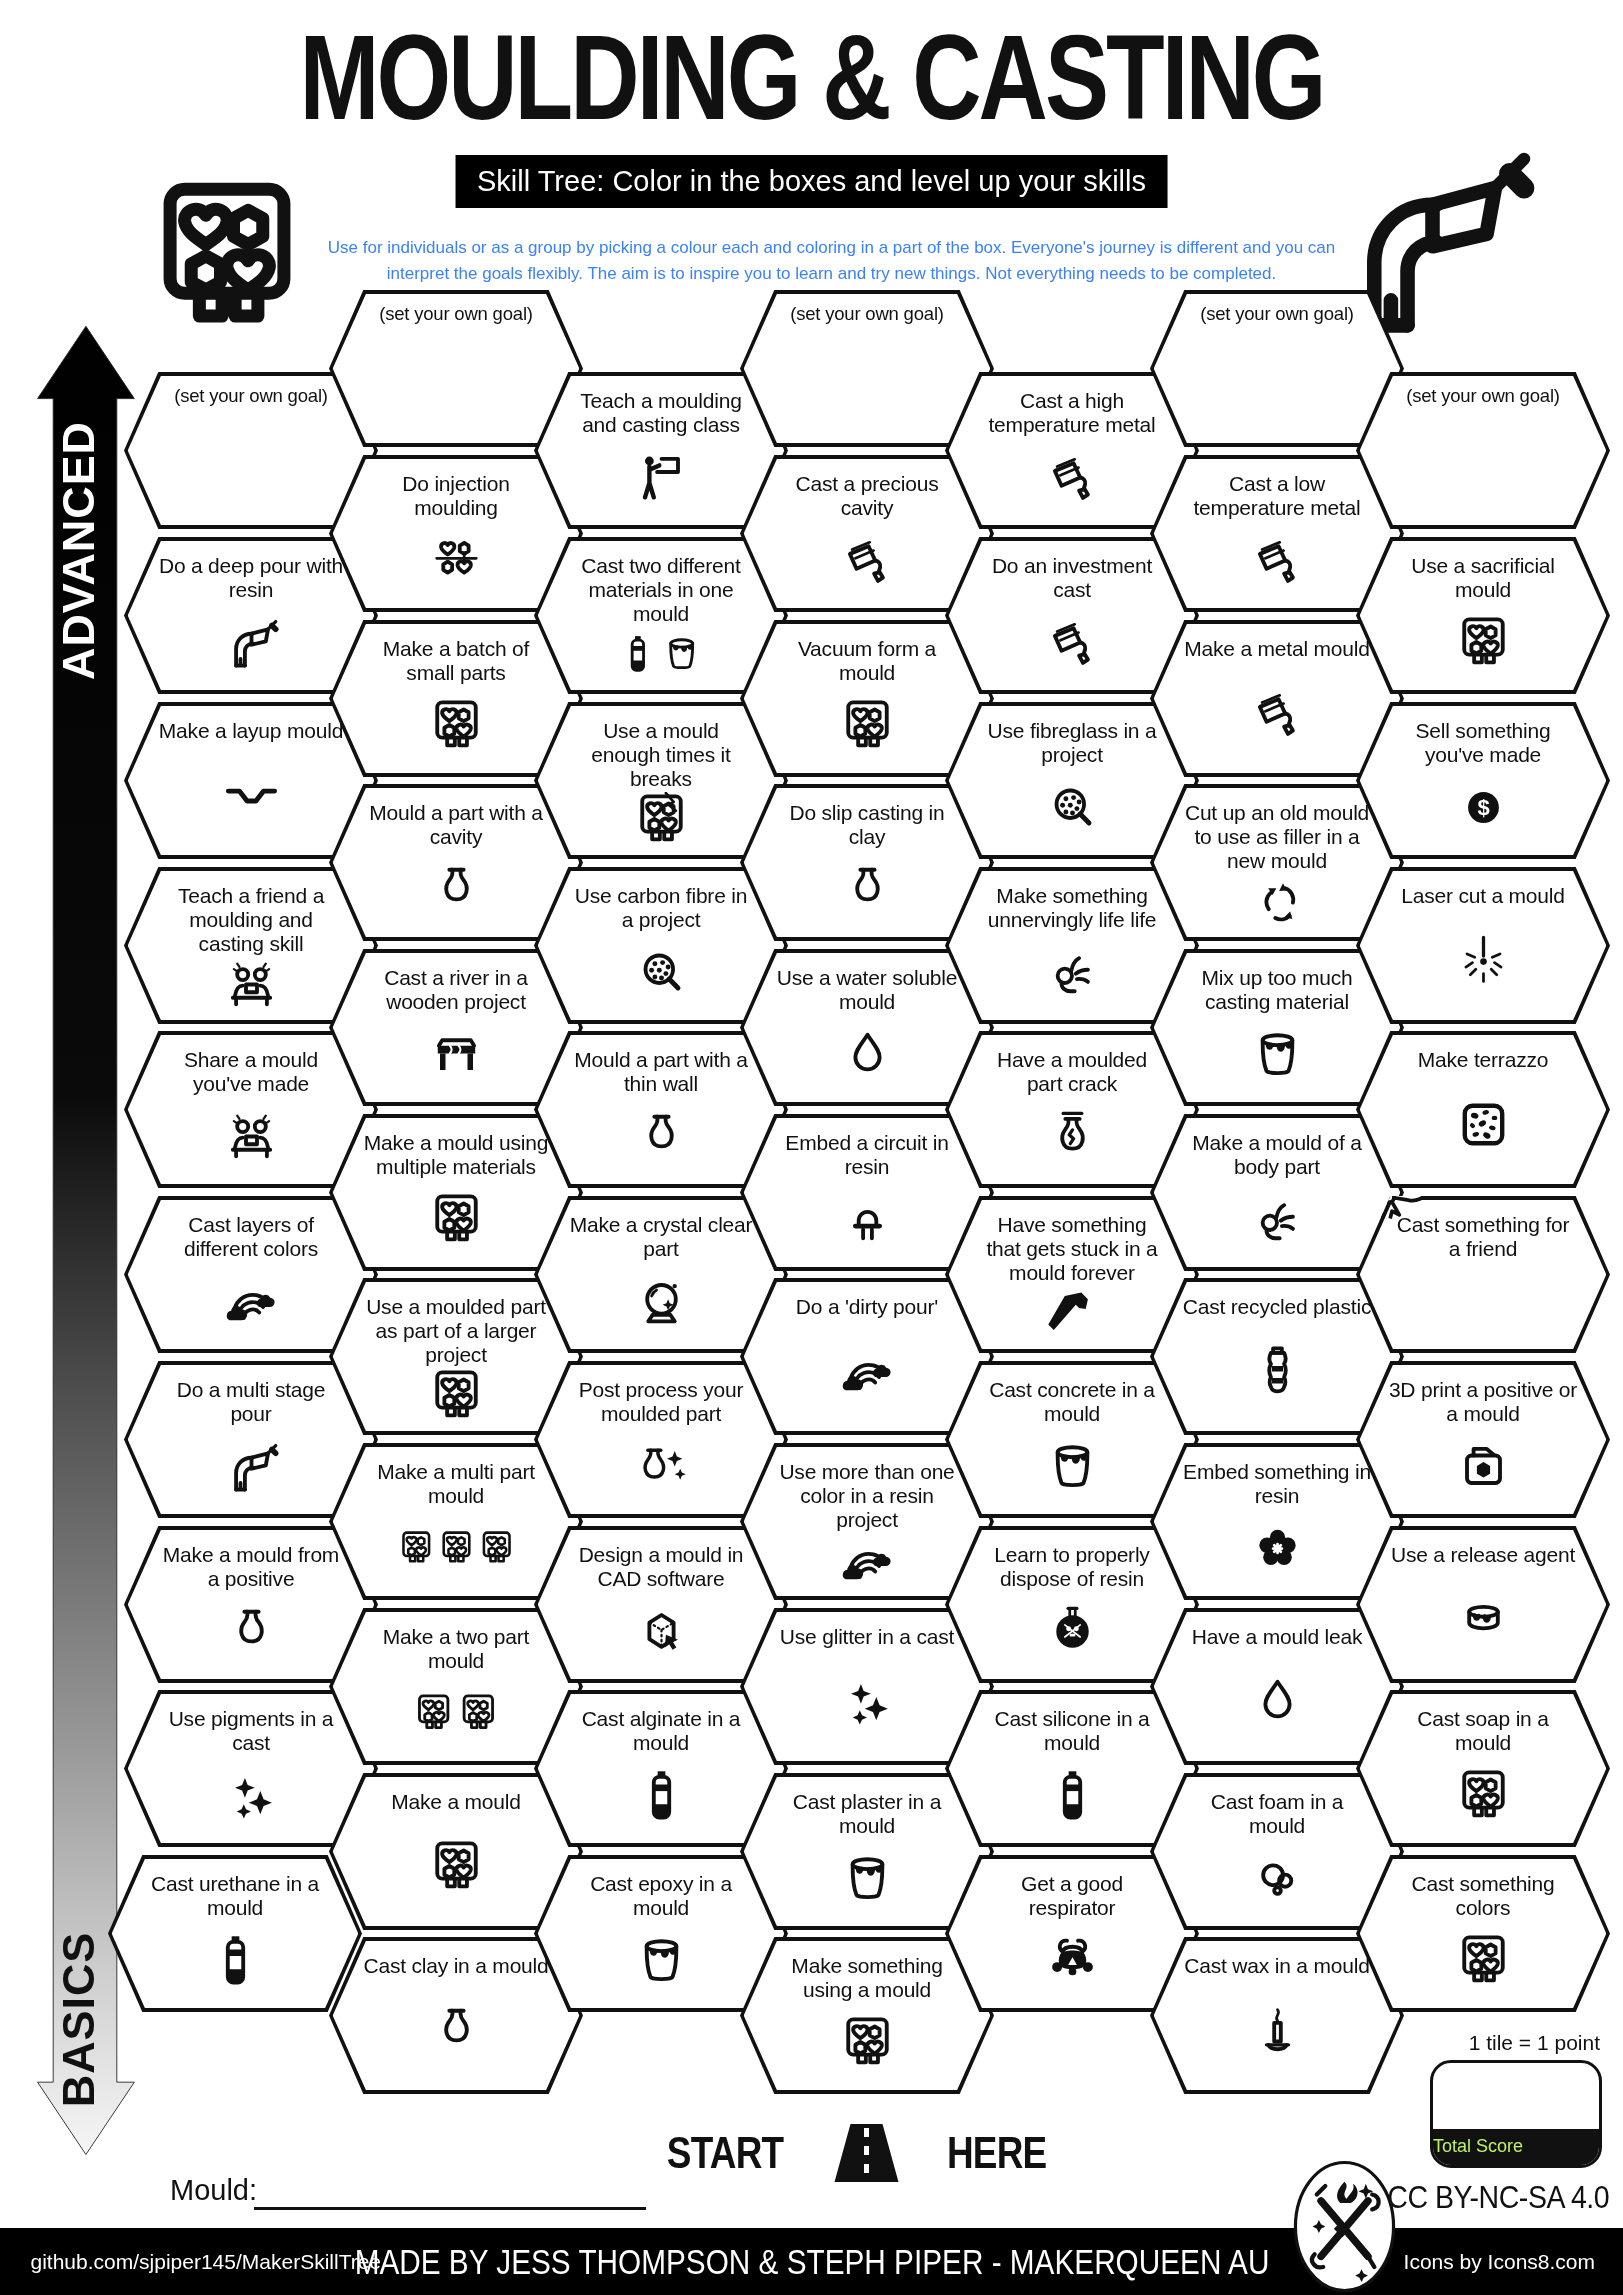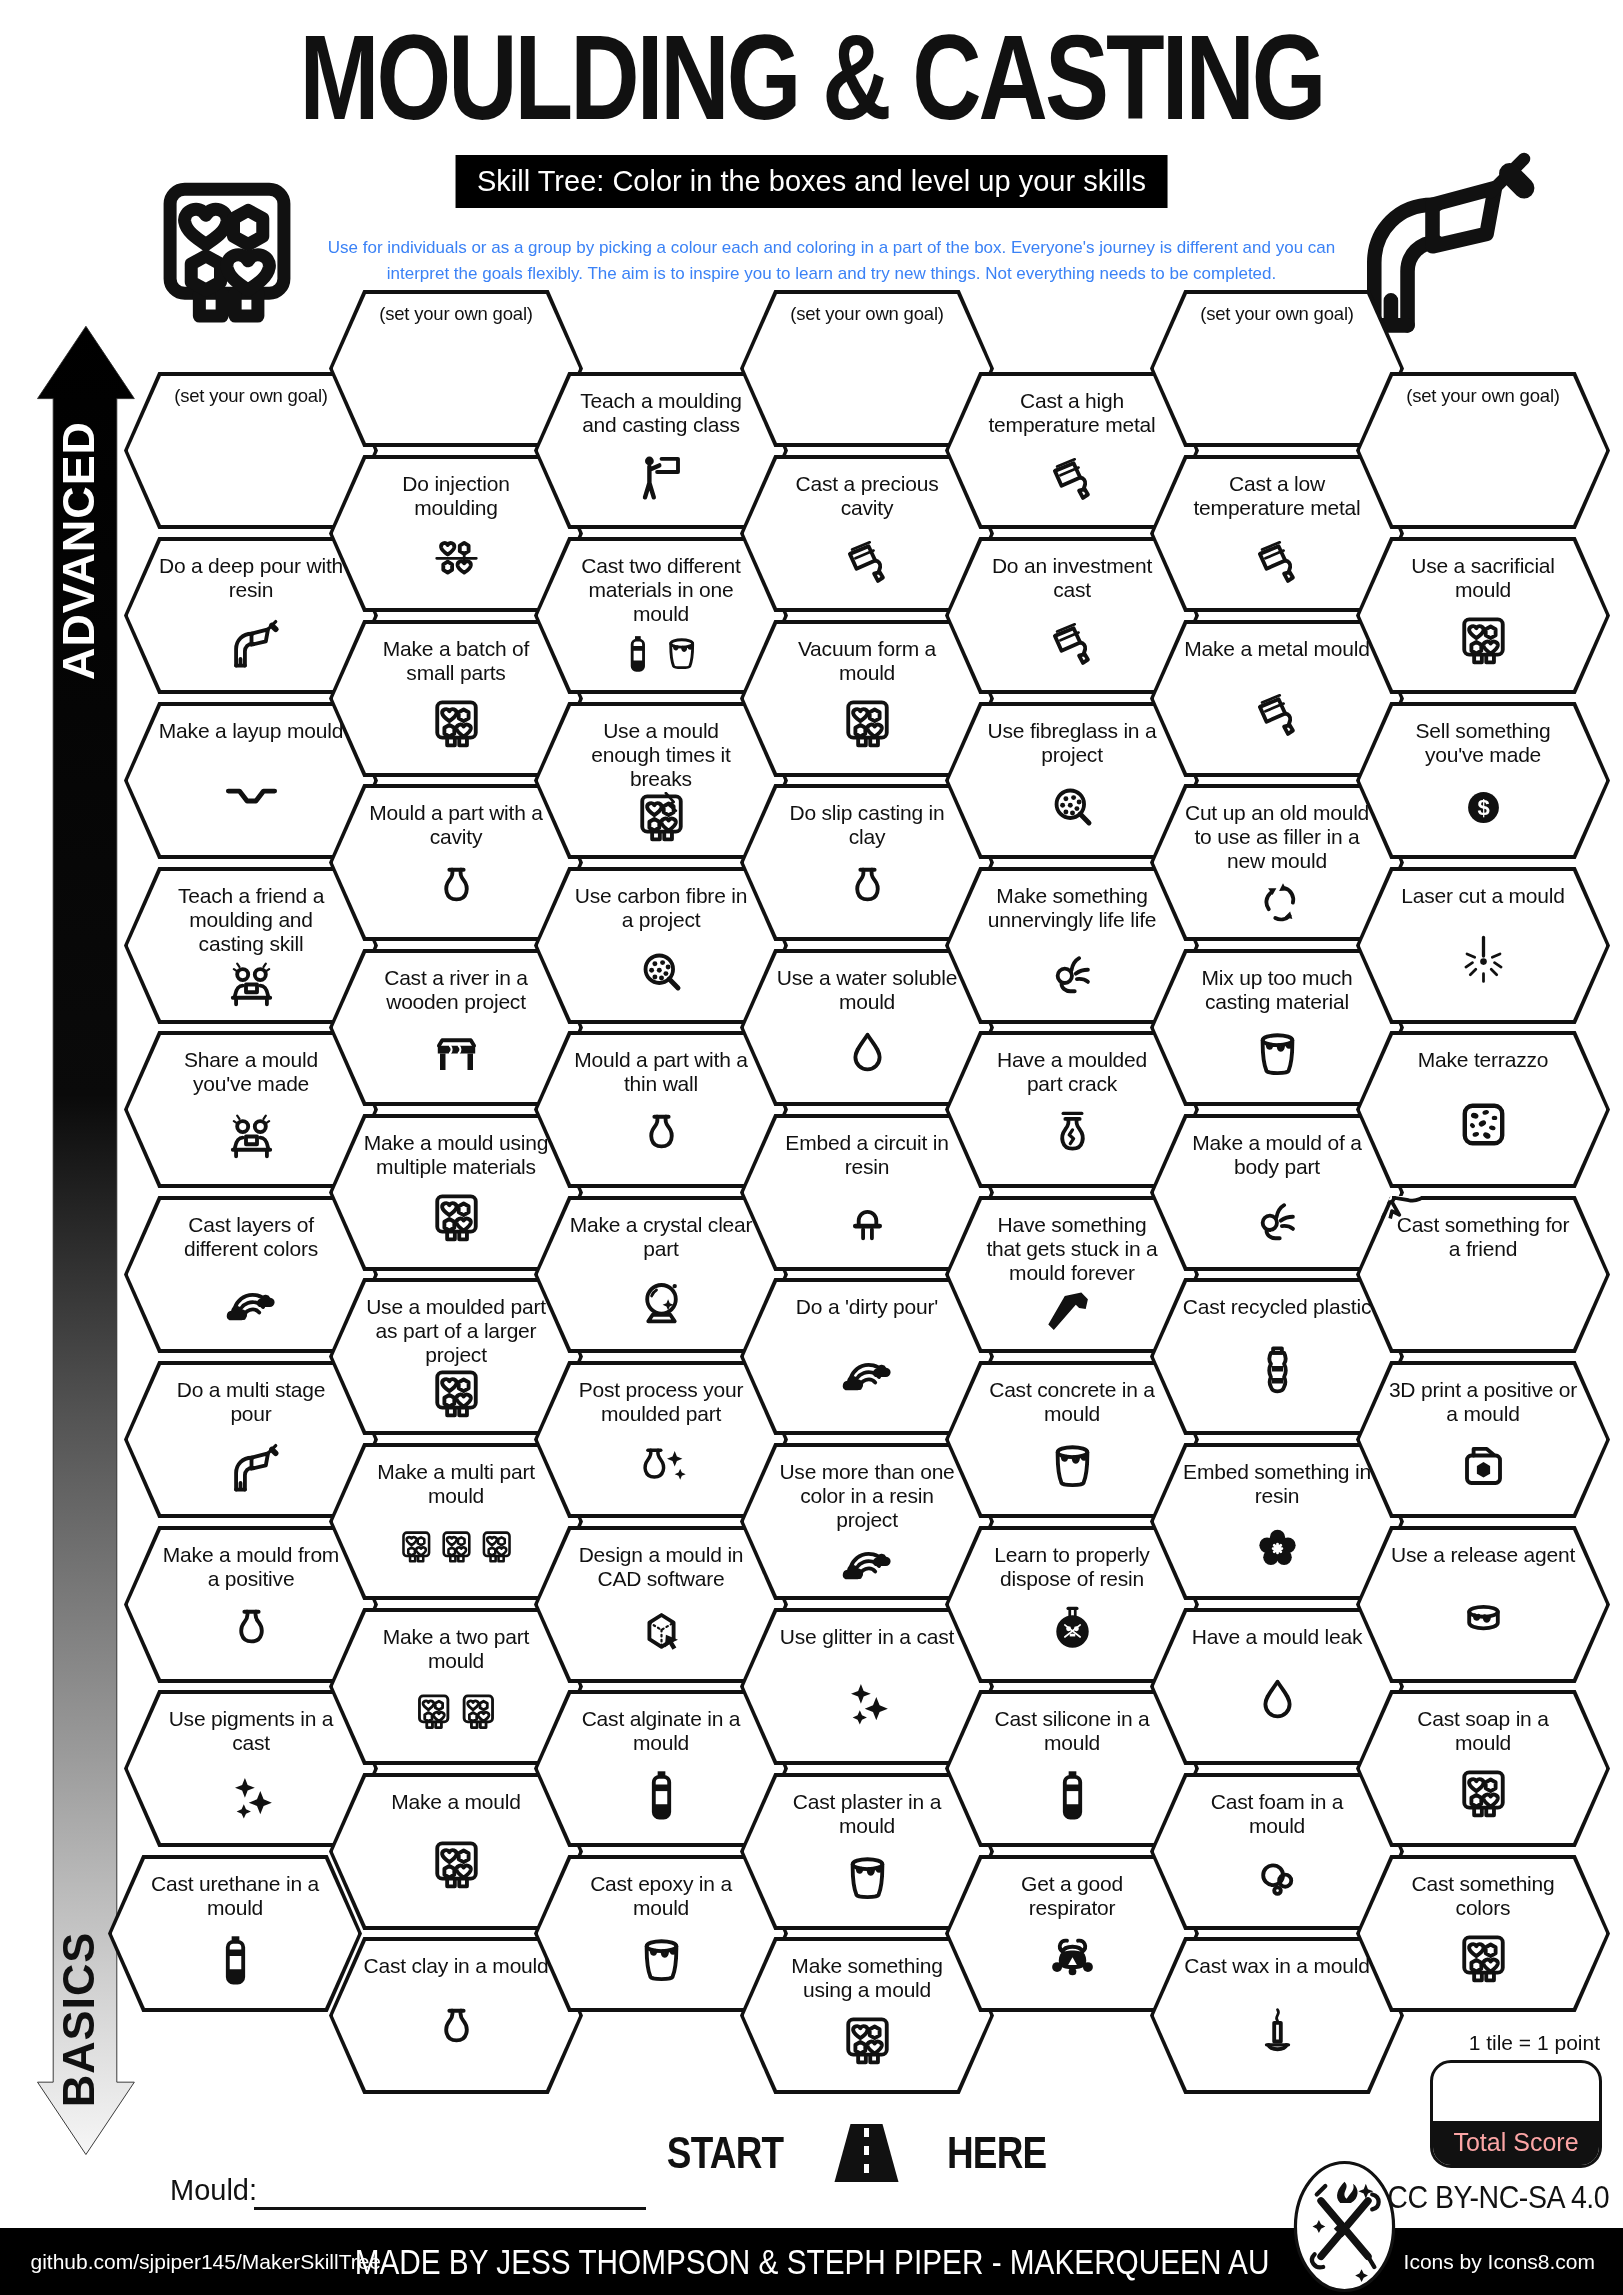--- a/index.html
+++ b/index.html
@@ -57,21 +57,21 @@
   .road{width:103px;height:70px}
   .name-label{position:absolute;left:170px;top:2174px;font-size:29px}
   .name-line{position:absolute;left:254px;top:2207px;width:392px;border-bottom:3.2px solid #111}
   .score-note{position:absolute;right:23px;top:2031px;font-size:21px}
   .score-box{
     position:absolute;left:1430px;top:2060px;width:172px;height:108px;
     border:3.2px solid #111;border-radius:21px;overflow:hidden;background:#fff;
     box-sizing:border-box;display:flex;flex-direction:column;
   }
   .score-space{flex:1}
-  .score-label{background:#111;color:#fca5a5;text-align:center;font-size:25px;padding:6.5px 0 8.3px}
+  .score-label{background:#111;color:#bef264;font-size:18px;padding:6.5px 0 8.3px}
   .license{
     position:absolute;right:14px;top:2180px;font-size:31px;letter-spacing:-0.5px;white-space:nowrap;
     transform:scaleX(0.92);transform-origin:right center;
   }
   .badge{position:absolute;left:1291px;top:2158px;width:107px;height:137px;z-index:9;
     stroke:#111;fill:none;stroke-width:4;stroke-linecap:round;stroke-linejoin:round}
   .footer{position:absolute;left:0;top:2228px;width:100%;height:68px;background:#000;color:#fff;z-index:4}
   .f-left{position:absolute;left:30.5px;top:50%;transform:translateY(-50%);font-size:21px}
   .f-center{position:absolute;left:50%;top:50%;transform:translate(-50%,-50%) scaleX(0.85);font-size:35px;white-space:nowrap}
   .f-right{position:absolute;right:28px;top:50%;transform:translateY(-50%);font-size:21px}

